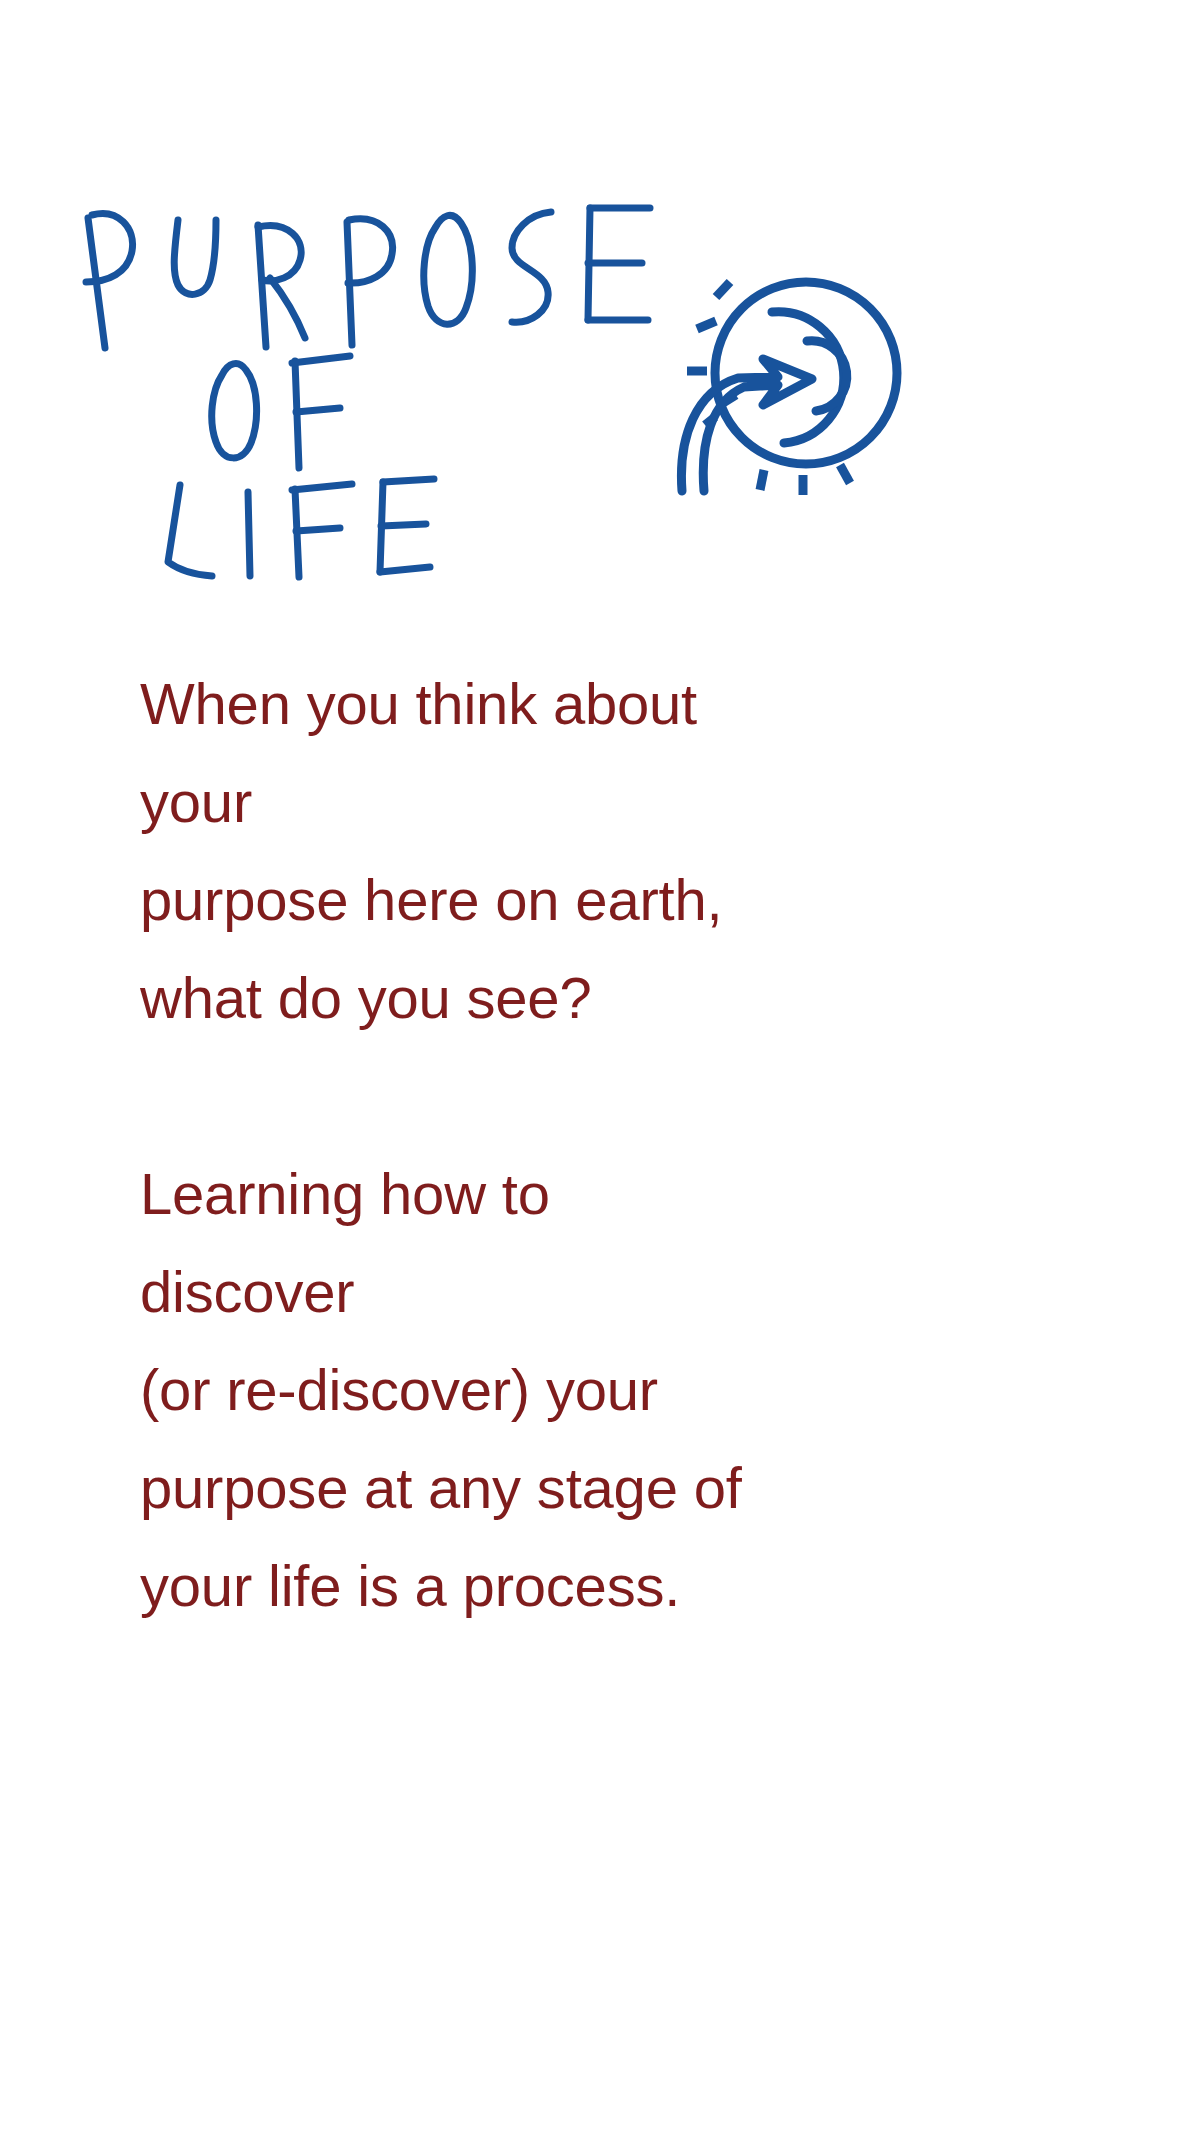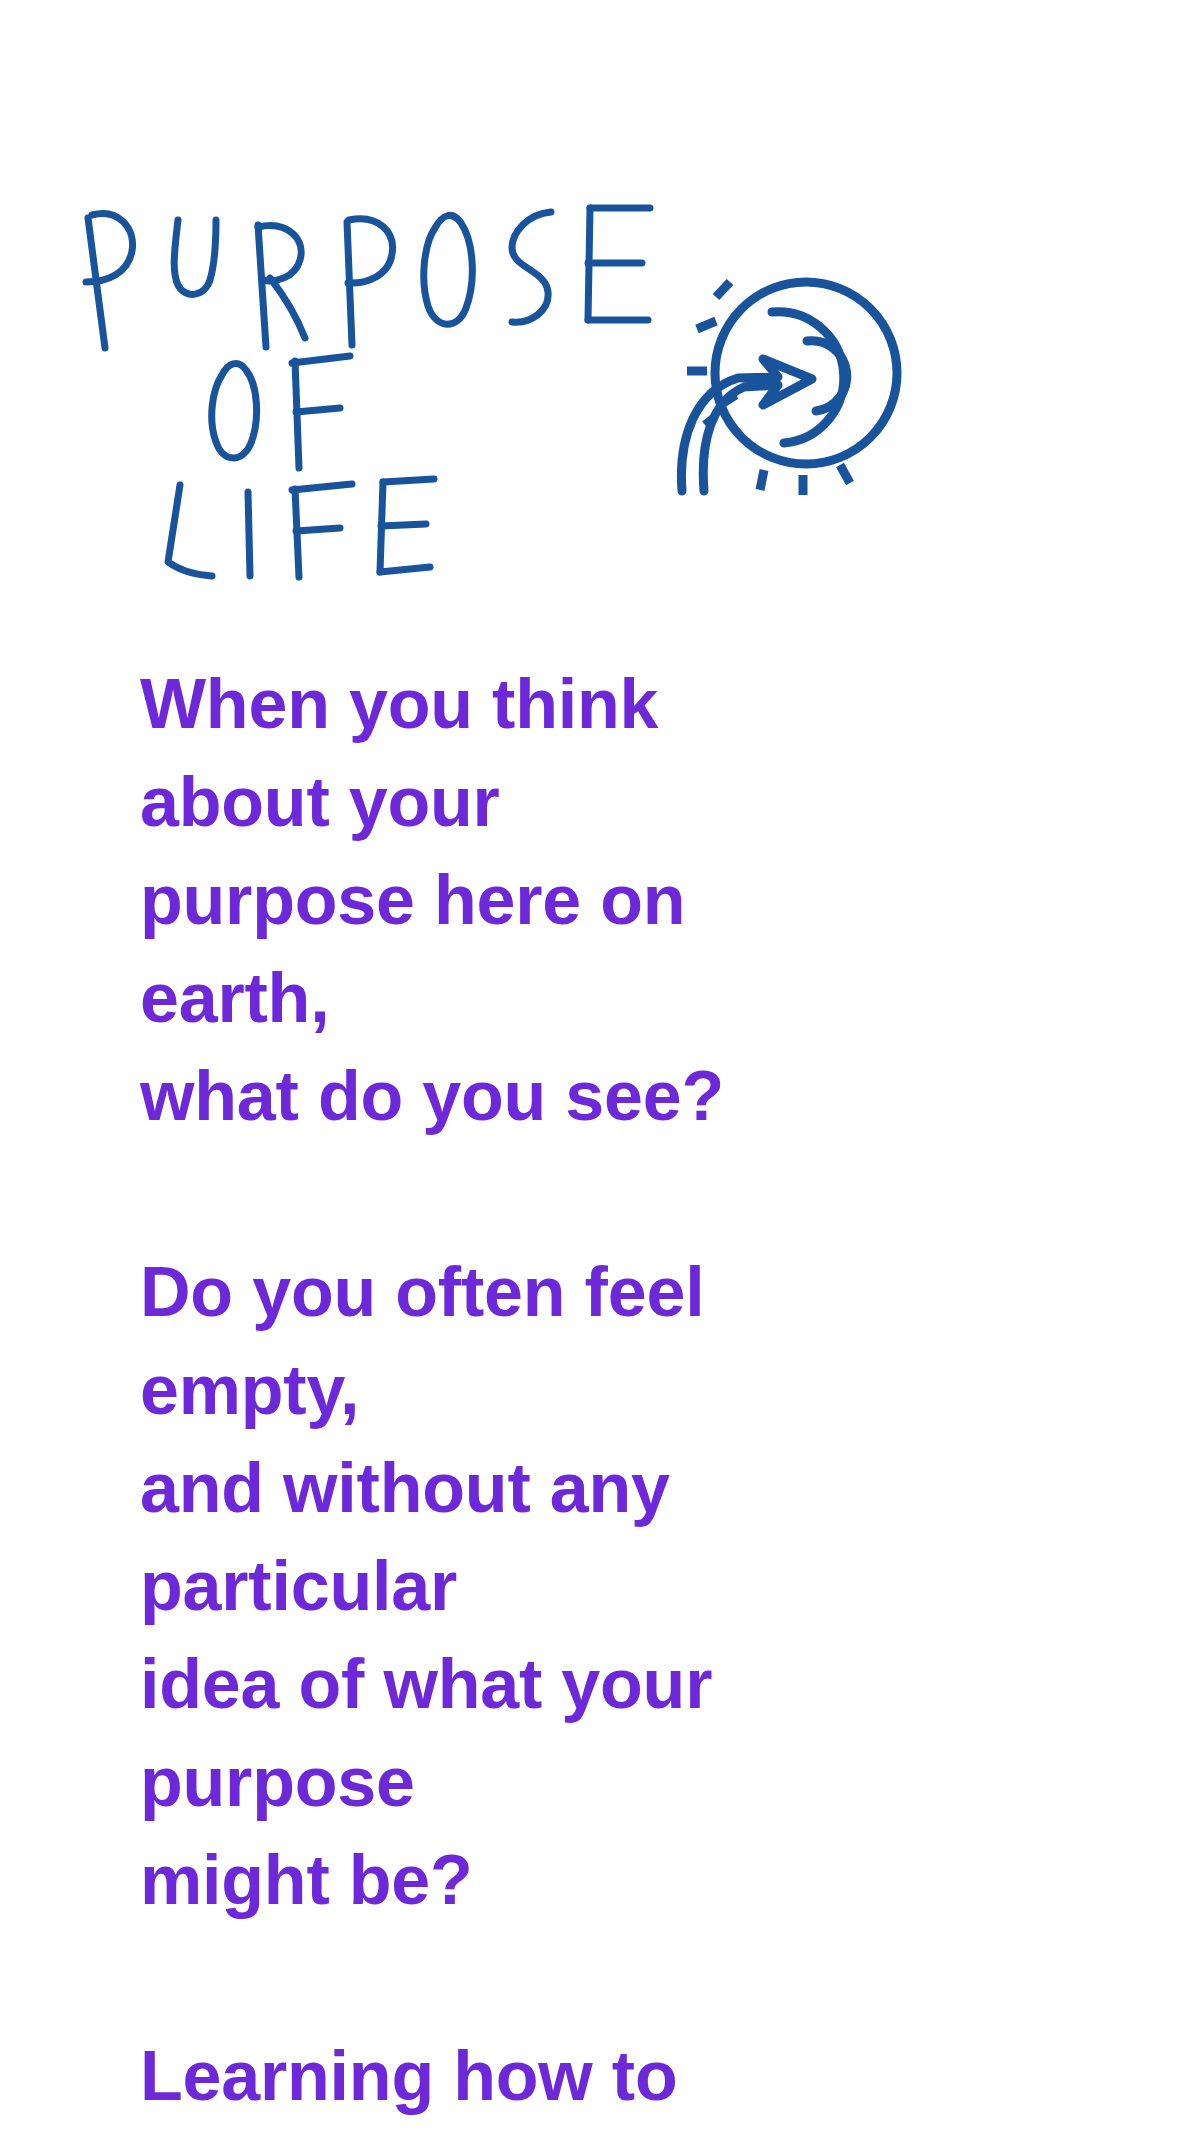--- a/index.html
+++ b/index.html
@@ -43,27 +43,27 @@
   .target-icon svg { display: block; overflow: visible; }
 
   
   .body-copy {
     position: absolute;
     left: 140px;
     top: 655px;
     width: 640px;
   }
   .para {
-    color: #6d28d9;
-    font-size: 70px;
+    color: #7f1d1d;
+    font-size: 58px;
     line-height: 98px;
     letter-spacing: -0.2px;
     margin: 0 0 98px 0;
     white-space: pre-line;
-    font-weight: 700;
+    font-weight: 400;
   }
   .para:last-child { margin-bottom: 0; }
 </style>
 </head>
 <body>
 
 <div class="card">
 
   <div class="headline">
     <svg width="700" height="470" viewBox="0 0 700 470" fill="none" xmlns="http://www.w3.org/2000/svg" stroke="#18539c" stroke-width="7" stroke-linecap="round" stroke-linejoin="round">
@@ -151,23 +151,19 @@
                L118 130
                L84 132
                C52 146 40 186 44 236" fill="none" stroke="#18539c" stroke-width="9" stroke-linejoin="round" stroke-linecap="round"></path>
     </svg>
   </div>
 
   <div class="body-copy">
     <p class="para">When you think about your
 purpose here on earth,
 what do you see?</p>
-    <p class="para">Do you often feel empty,
-and without any particular
-idea of what your purpose
-might be?</p>
     <p class="para">Learning how to discover
 (or re-discover) your
 purpose at any stage of
 your life is a process.</p>
   </div>
 
 </div>
 
 </body></html>

